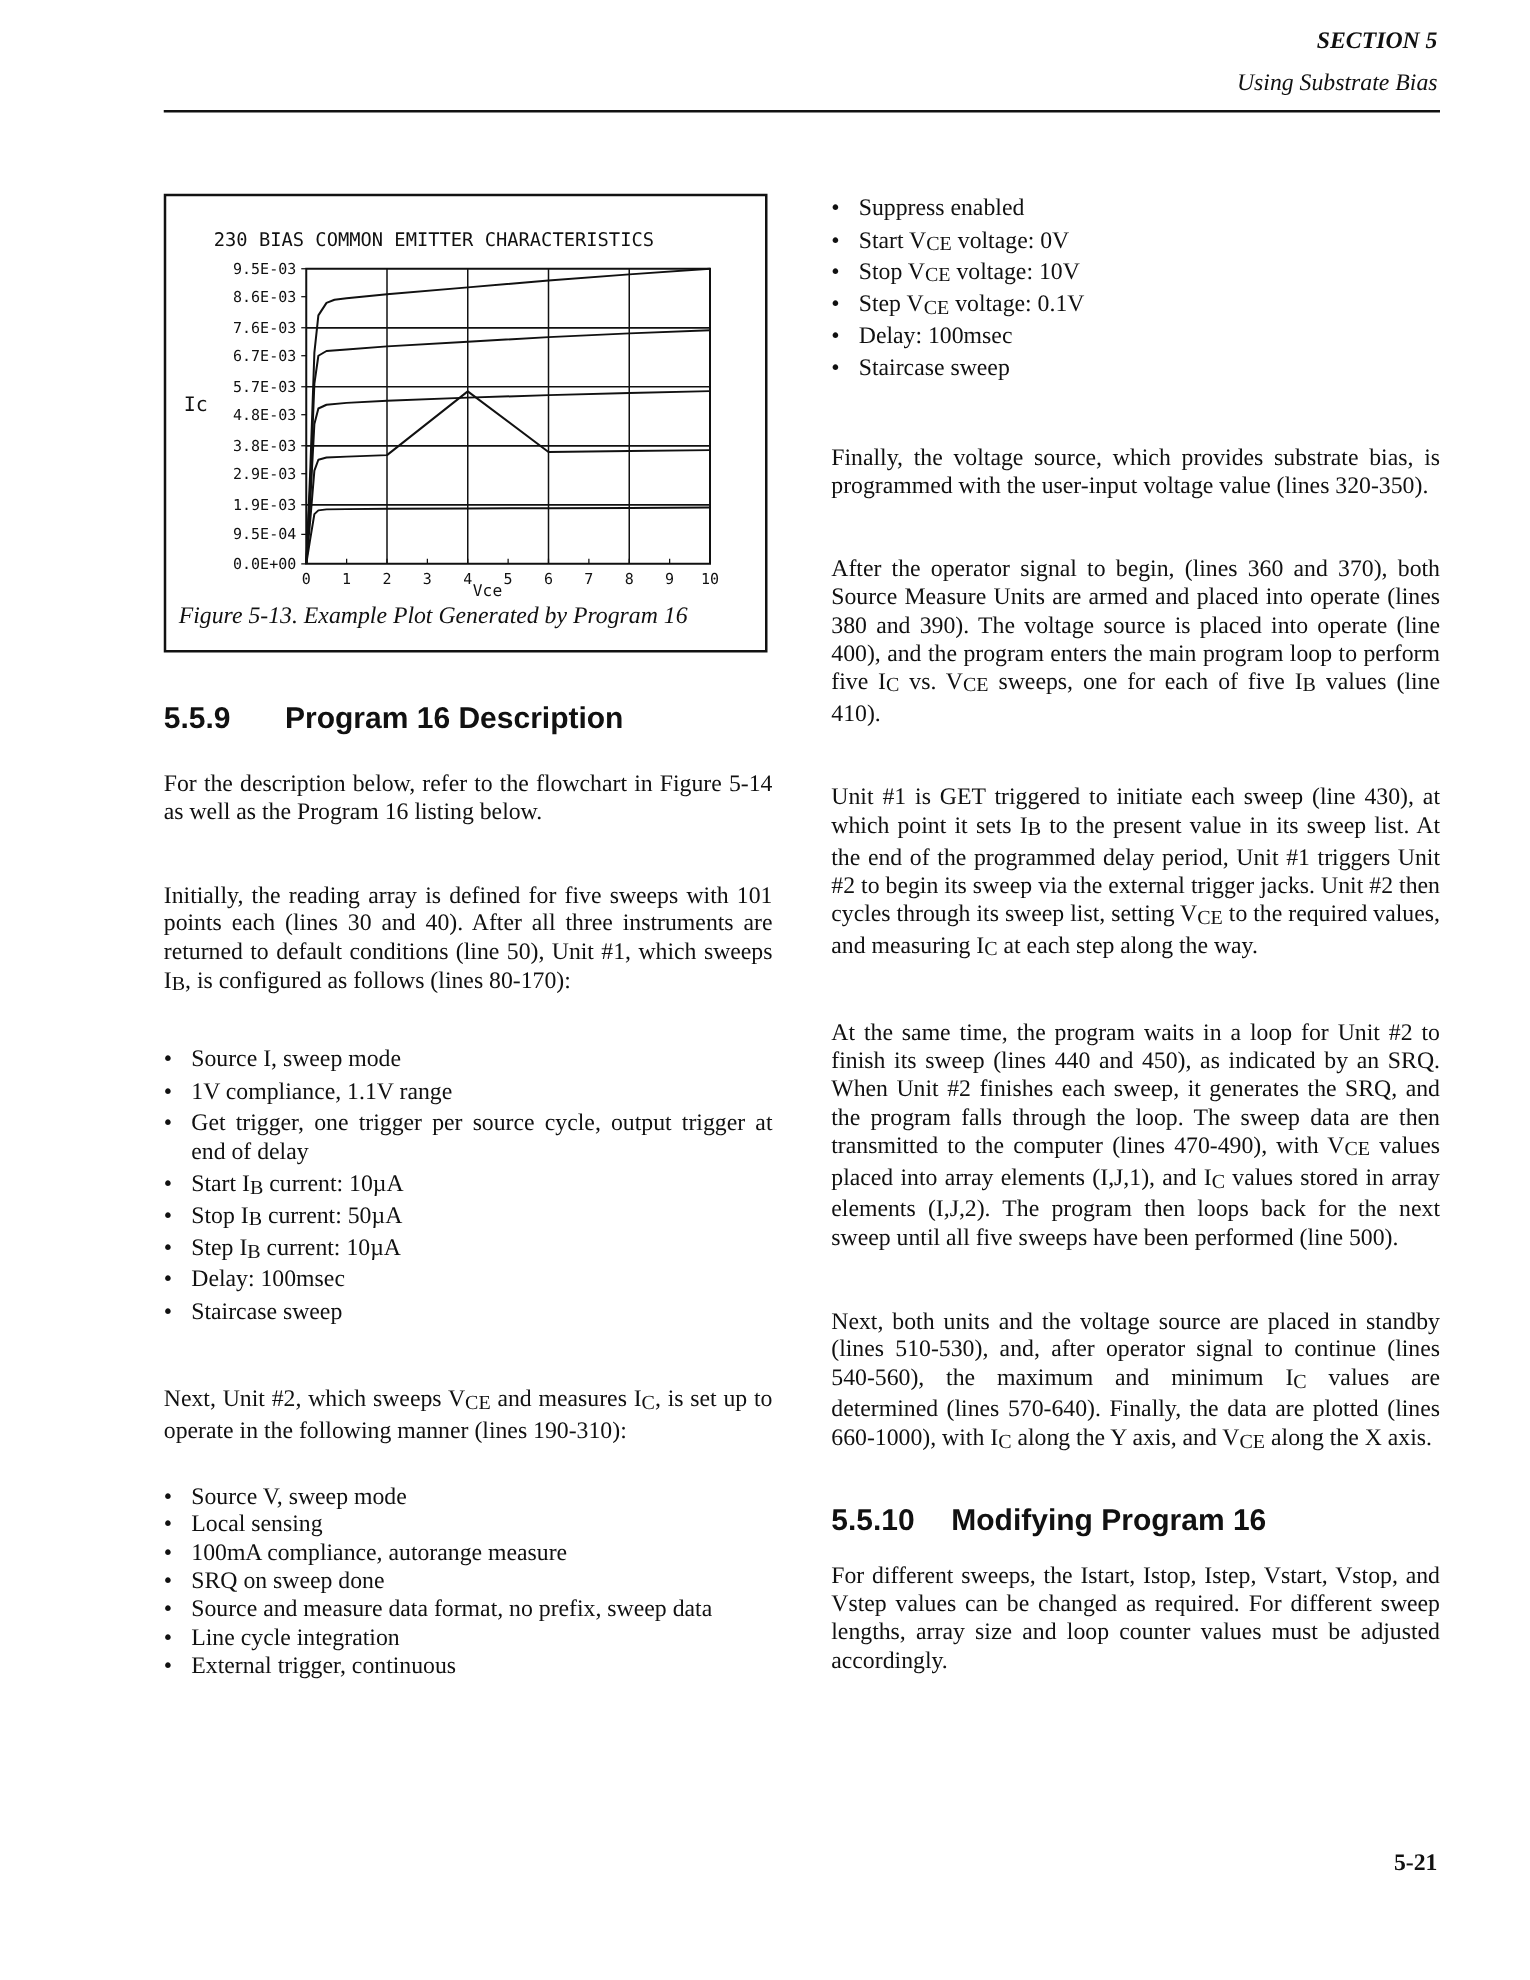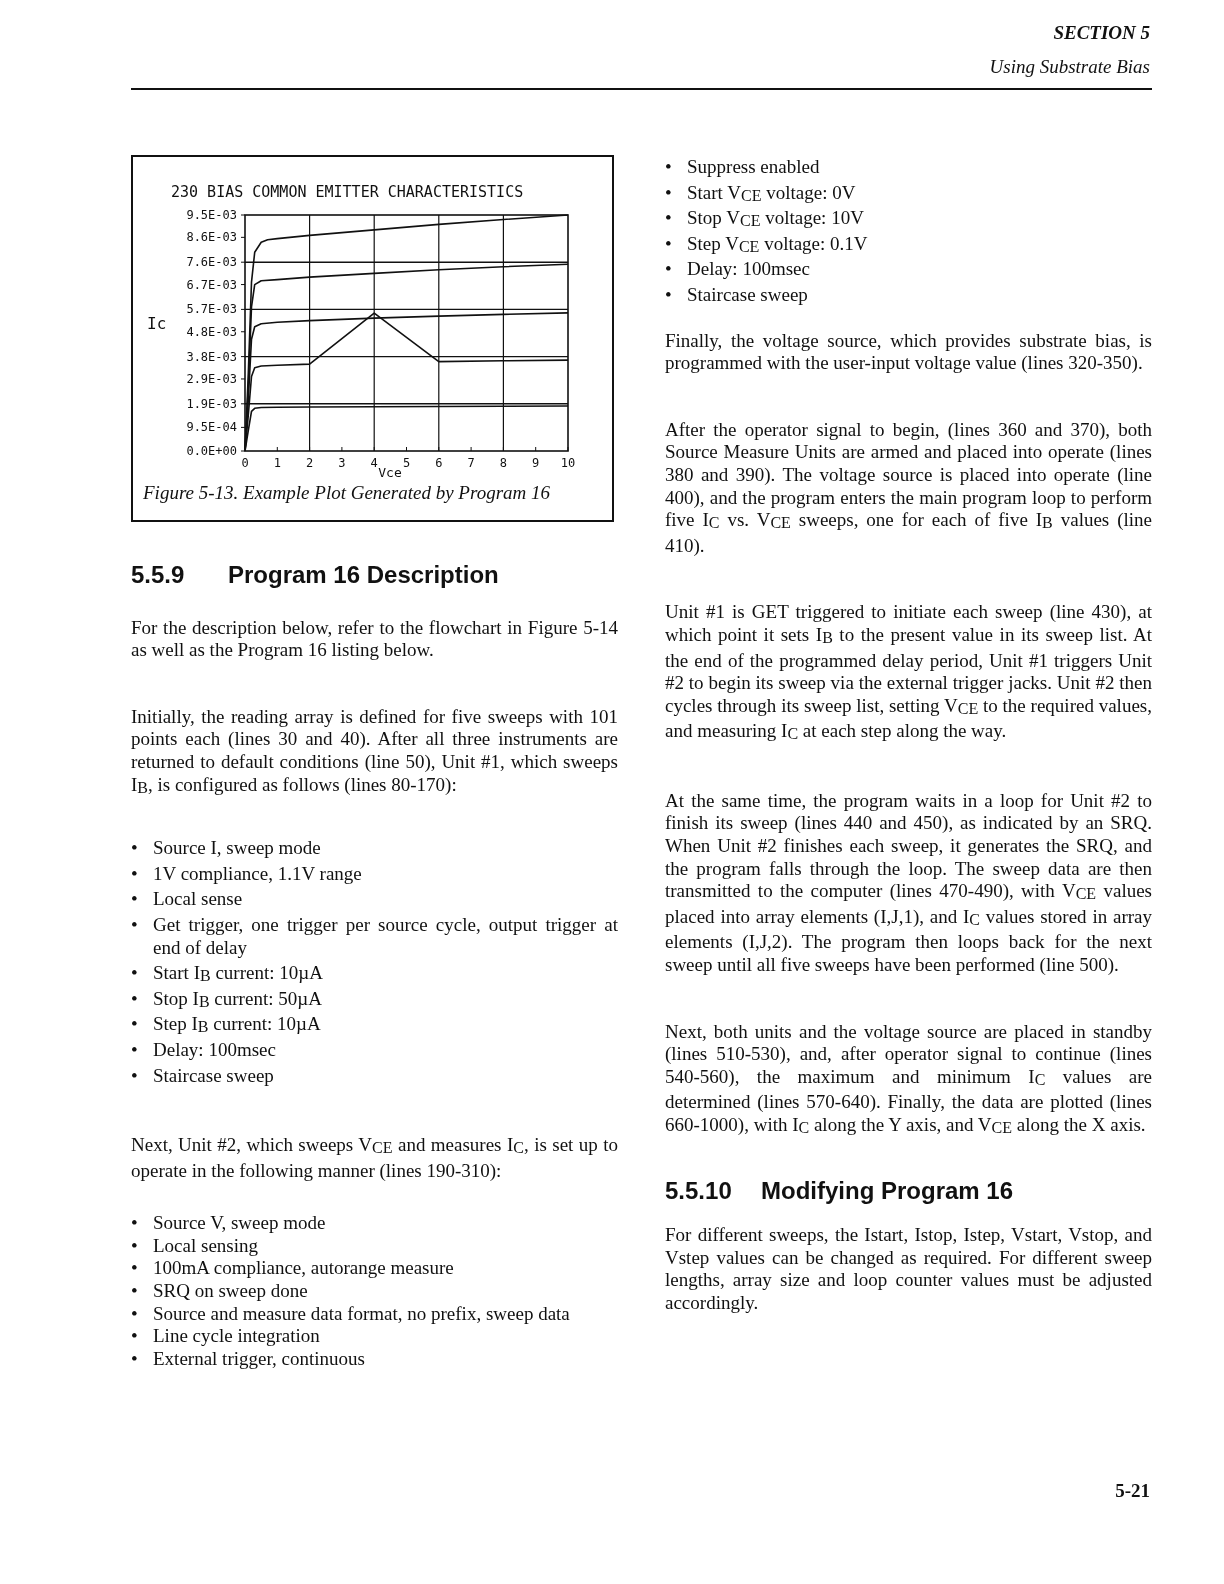--- a/index.html
+++ b/index.html
@@ -111,21 +111,20 @@
 
 <div class="col" style="left:131px; top:564px;">
   <h2>
     <span class="num" style="width:97px;">5.5.9</span><span>Program 16 Description</span>
   </h2>
   <p style="margin-top:30px;">For the description below, refer to the flowchart in Figure 5-14 as well as the Program 16 listing below.</p>
   <p style="margin-top:44px;"><span>Initially, the reading array is defined for five sweeps with 101 points each (lines 30 and 40). After all three instruments are returned to default conditions (line 50), Unit #1, which sweeps I</span><span class="sub">B</span><span>, is configured as follows (lines 80-170):</span></p>
   <ul class="bl" id="unit1-list" style="margin-top:38px;">
       <li><span>Source I, sweep mode</span><span class="sub"></span><span></span></li>
       <li><span>1V compliance, 1.1V range</span><span class="sub"></span><span></span></li>
-      <li><span>Local sense</span><span class="sub"></span><span></span></li>
       <li><span>Get trigger, one trigger per source cycle, output trigger at end of delay</span><span class="sub"></span><span></span></li>
       <li><span>Start I</span><span class="sub">B</span><span> current: 10µA</span></li>
       <li><span>Stop I</span><span class="sub">B</span><span> current: 50µA</span></li>
       <li><span>Step I</span><span class="sub">B</span><span> current: 10µA</span></li>
       <li><span>Delay: 100msec</span><span class="sub"></span><span></span></li>
       <li><span>Staircase sweep</span><span class="sub"></span><span></span></li>
     </ul>
   <p style="margin-top:44px;"><span>Next, Unit #2, which sweeps V</span><span class="sub">CE</span><span> and measures I</span><span class="sub">C</span><span>, is set up to operate in the following manner (lines 190-310):</span></p>
   <ul class="bl" id="unit2-list" style="margin-top:30px;">
       <li>Source V, sweep mode</li>
@@ -140,21 +139,21 @@
 
 <div class="col" style="left:665px; top:156px;">
   <ul class="bl" id="unit2-cont-list">
       <li><span>Suppress enabled</span><span class="sub"></span><span></span></li>
       <li><span>Start V</span><span class="sub">CE</span><span> voltage: 0V</span></li>
       <li><span>Stop V</span><span class="sub">CE</span><span> voltage: 10V</span></li>
       <li><span>Step V</span><span class="sub">CE</span><span> voltage: 0.1V</span></li>
       <li><span>Delay: 100msec</span><span class="sub"></span><span></span></li>
       <li><span>Staircase sweep</span><span class="sub"></span><span></span></li>
     </ul>
-  <p style="margin-top:20px;">Finally, the voltage source, which provides substrate bias, is programmed with the user-input voltage value (lines 320-350).</p>
+  <p style="margin-top:46px;">Finally, the voltage source, which provides substrate bias, is programmed with the user-input voltage value (lines 320-350).</p>
   <p style="margin-top:44px;"><span>After the operator signal to begin, (lines 360 and 370), both Source Measure Units are armed and placed into operate (lines 380 and 390). The voltage source is placed into operate (line 400), and the program enters the main program loop to perform five I</span><span class="sub">C</span><span> vs. V</span><span class="sub">CE</span><span> sweeps, one for each of five I</span><span class="sub">B</span><span> values (line 410).</span></p>
   <p style="margin-top:44px;"><span>Unit #1 is GET triggered to initiate each sweep (line 430), at which point it sets I</span><span class="sub">B</span><span> to the present value in its sweep list. At the end of the programmed delay period, Unit #1 triggers Unit #2 to begin its sweep via the external trigger jacks. Unit #2 then cycles through its sweep list, setting V</span><span class="sub">CE</span><span> to the required values, and measuring I</span><span class="sub">C</span><span> at each step along the way.</span></p>
   <p style="margin-top:44px;"><span>At the same time, the program waits in a loop for Unit #2 to finish its sweep (lines 440 and 450), as indicated by an SRQ. When Unit #2 finishes each sweep, it generates the SRQ, and the program falls through the loop. The sweep data are then transmitted to the computer (lines 470-490), with V</span><span class="sub">CE</span><span> values placed into array elements (I,J,1), and I</span><span class="sub">C</span><span> values stored in array elements (I,J,2). The program then loops back for the next sweep until all five sweeps have been performed (line 500).</span></p>
   <p style="margin-top:44px;"><span>Next, both units and the voltage source are placed in standby (lines 510-530), and, after operator signal to continue (lines 540-560), the maximum and minimum I</span><span class="sub">C</span><span> values are determined (lines 570-640). Finally, the data are plotted (lines 660-1000), with I</span><span class="sub">C</span><span> along the Y axis, and V</span><span class="sub">CE</span><span> along the X axis.</span></p>
   <h2 style="margin-top:40px;">
     <span class="num" style="width:96px;">5.5.10</span><span>Modifying Program 16</span>
   </h2>
   <p style="margin-top:22px;">For different sweeps, the Istart, Istop, Istep, Vstart, Vstop, and Vstep values can be changed as required. For different sweep lengths, array size and loop counter values must be adjusted accordingly.</p>
 </div>
 

